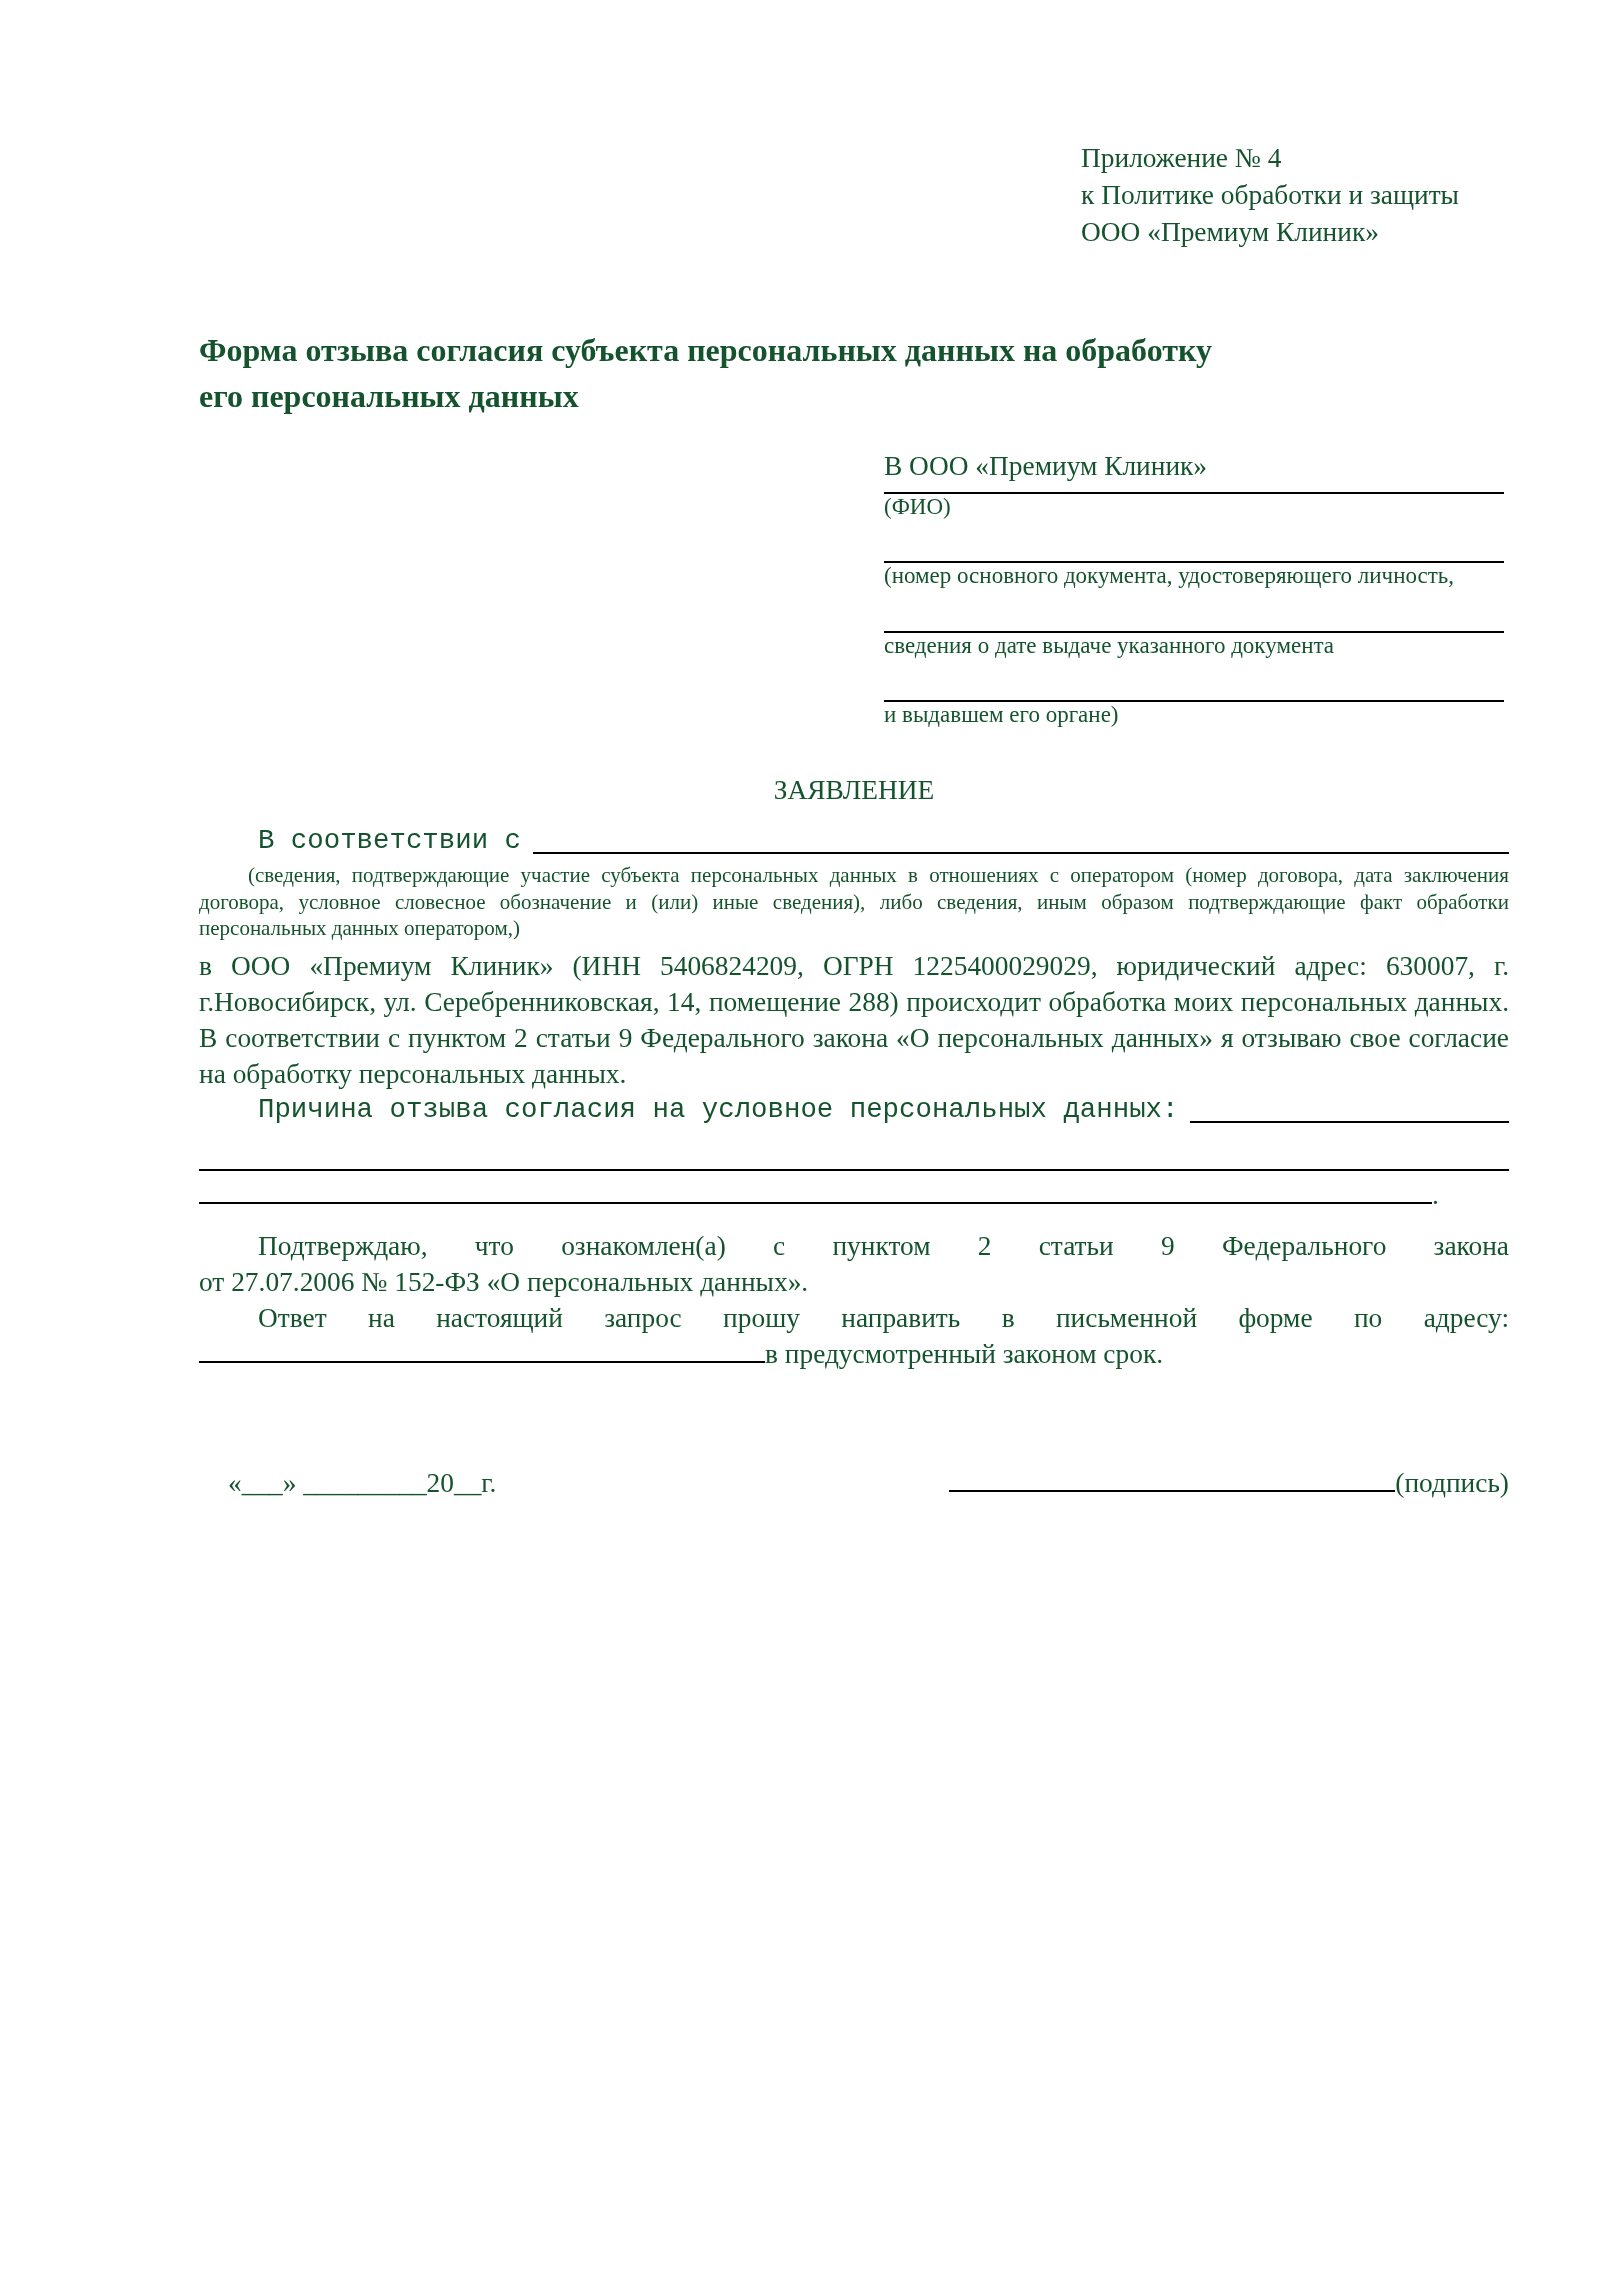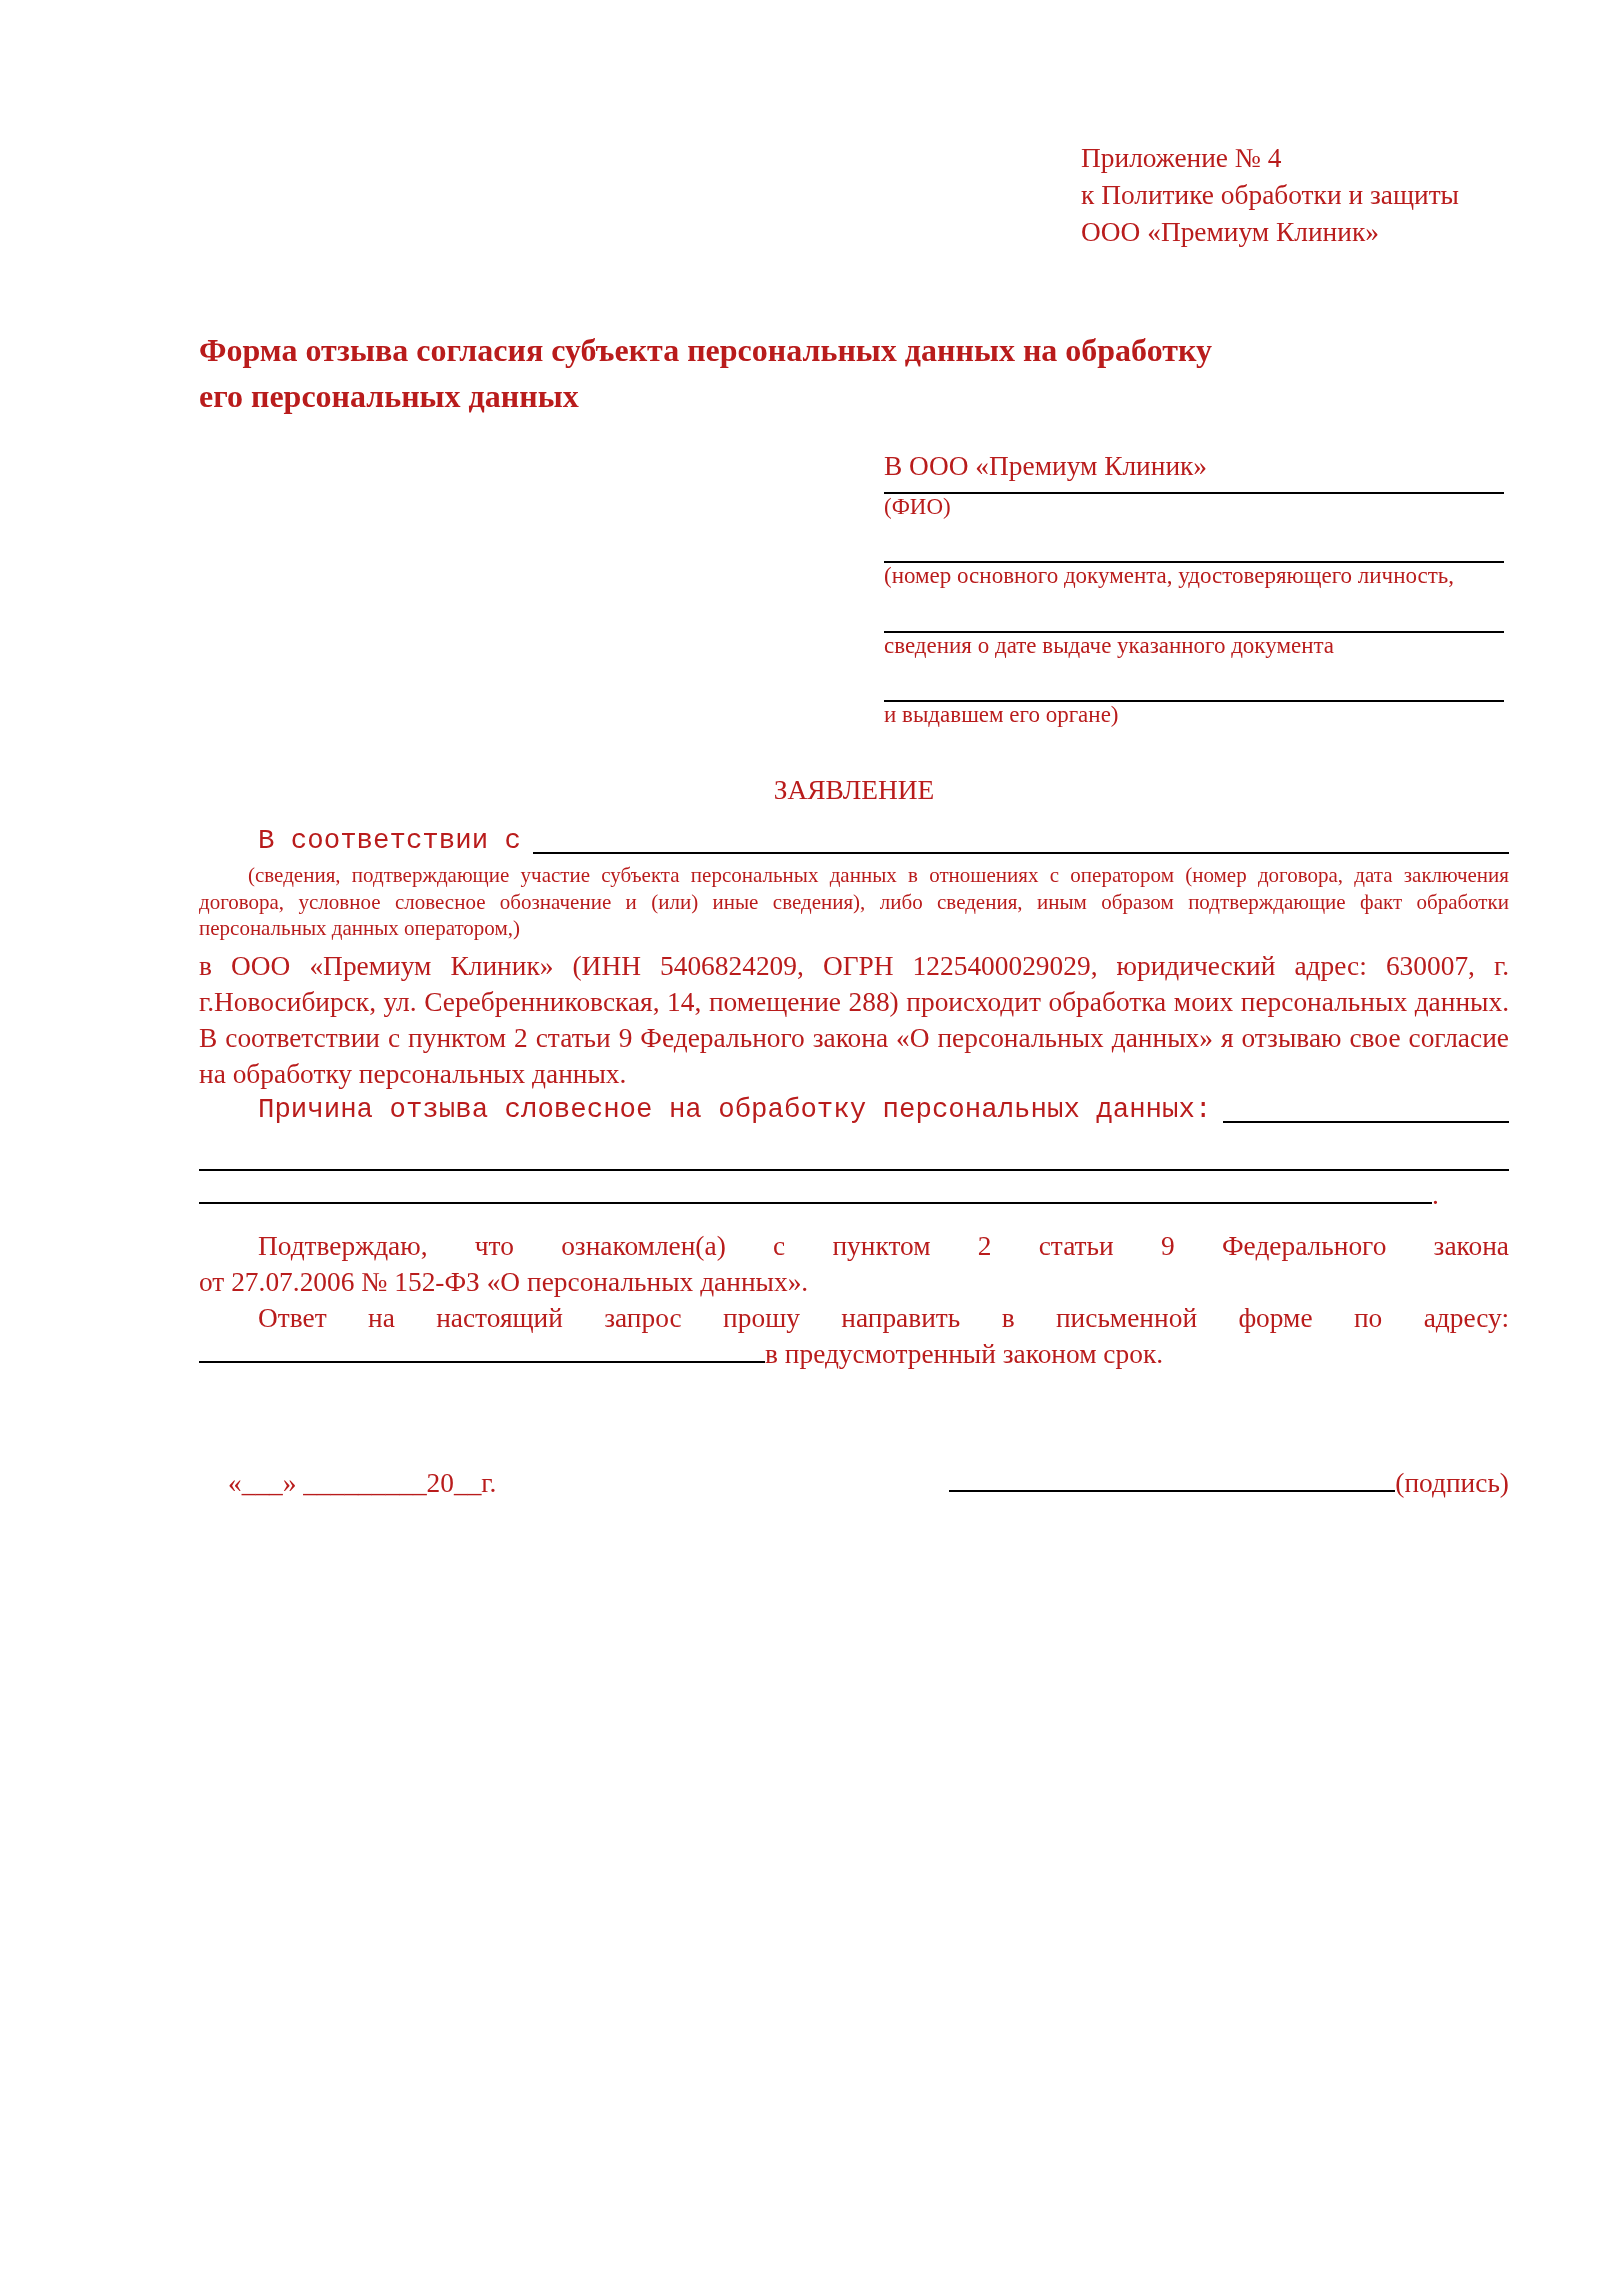--- a/index.html
+++ b/index.html
@@ -1,21 +1,21 @@
 <!DOCTYPE html>
 <html><head>
 <meta charset="utf-8">
 <style>
   html, body { margin: 0; padding: 0; background: #888; }
   .page {
     width: 1621px;
     height: 2293px;
     margin: 0 auto;
     background: #ffffff;
-    color: #b91c1c;
+    color: #14532d;
     font-family: "Liberation Serif", "DejaVu Serif", serif;
     font-size: 27.4px;
     line-height: 36px;
     box-sizing: border-box;
     padding: 0 112px 0 199px;
     overflow: hidden;
     position: relative;
   }
 
   
@@ -124,21 +124,21 @@
   <div class="fill-row intro-row">
     <span class="label">В соответствии с</span>
     <span class="fill"></span>
   </div>
 
   <div class="note">(сведения, подтверждающие участие субъекта персональных данных в отношениях с оператором (номер договора, дата заключения договора, условное словесное обозначение и (или) иные сведения), либо сведения, иным образом подтверждающие факт обработки персональных данных оператором,)</div>
 
   <div class="body-text">в ООО «Премиум Клиник» (ИНН 5406824209, ОГРН 1225400029029, юридический адрес: 630007, г. г.Новосибирск, ул. Серебренниковская, 14, помещение 288) происходит обработка моих персональных данных. В соответствии с пунктом 2 статьи 9 Федерального закона «О персональных данных» я отзываю свое согласие на обработку персональных данных.</div>
 
   <div class="fill-row reason-row">
-    <span class="label">Причина отзыва словесное на обработку персональных данных:</span>
+    <span class="label">Причина отзыва согласия на условное персональных данных:</span>
     <span class="fill"></span>
   </div>
 
   <div class="blank-full"></div>
   <div class="blank-row">
     <span class="uline uline-reason2"></span><span>.</span>
   </div>
 
   <div class="j-full confirm-1">Подтверждаю, что ознакомлен(а) с пунктом 2 статьи 9 Федерального закона</div>
   <div>от 27.07.2006 № 152-ФЗ «О персональных данных».</div>

